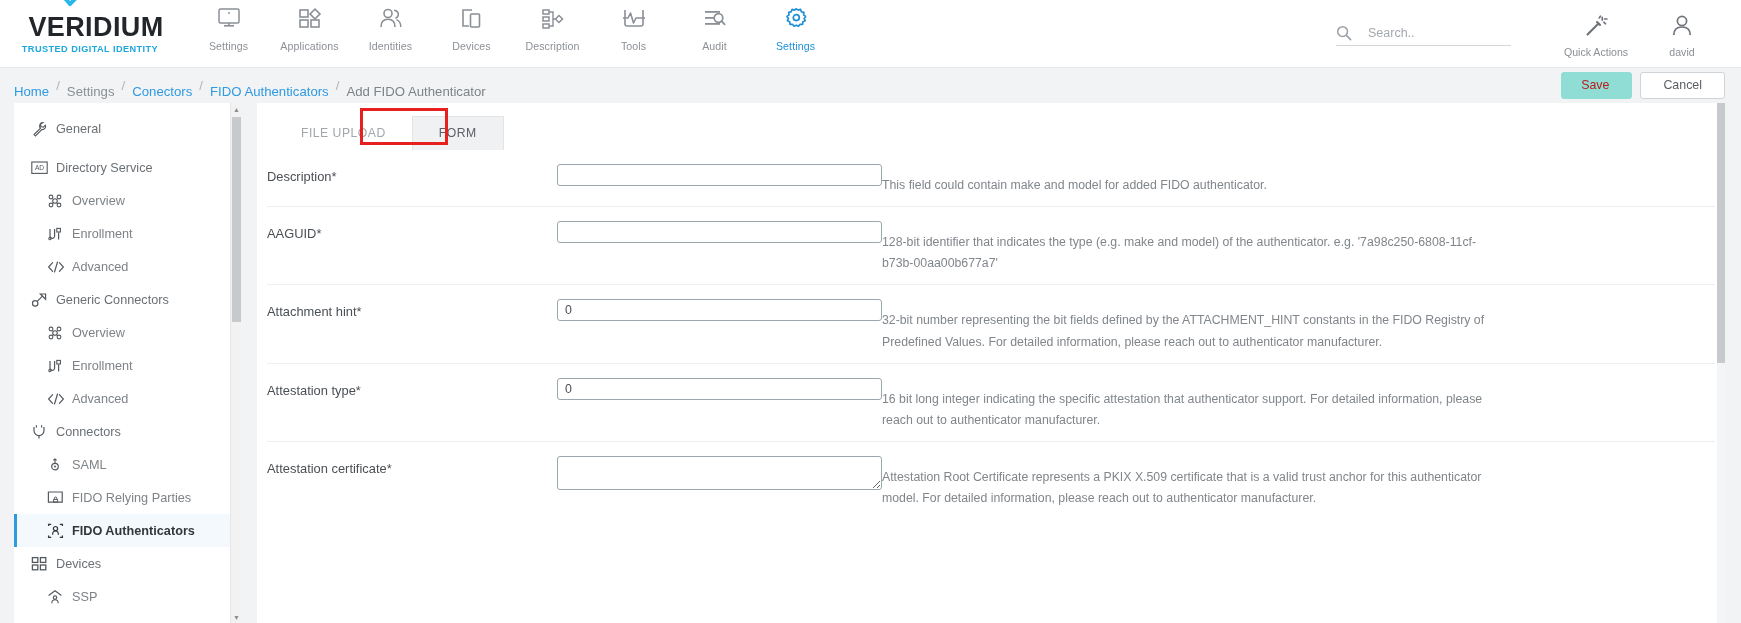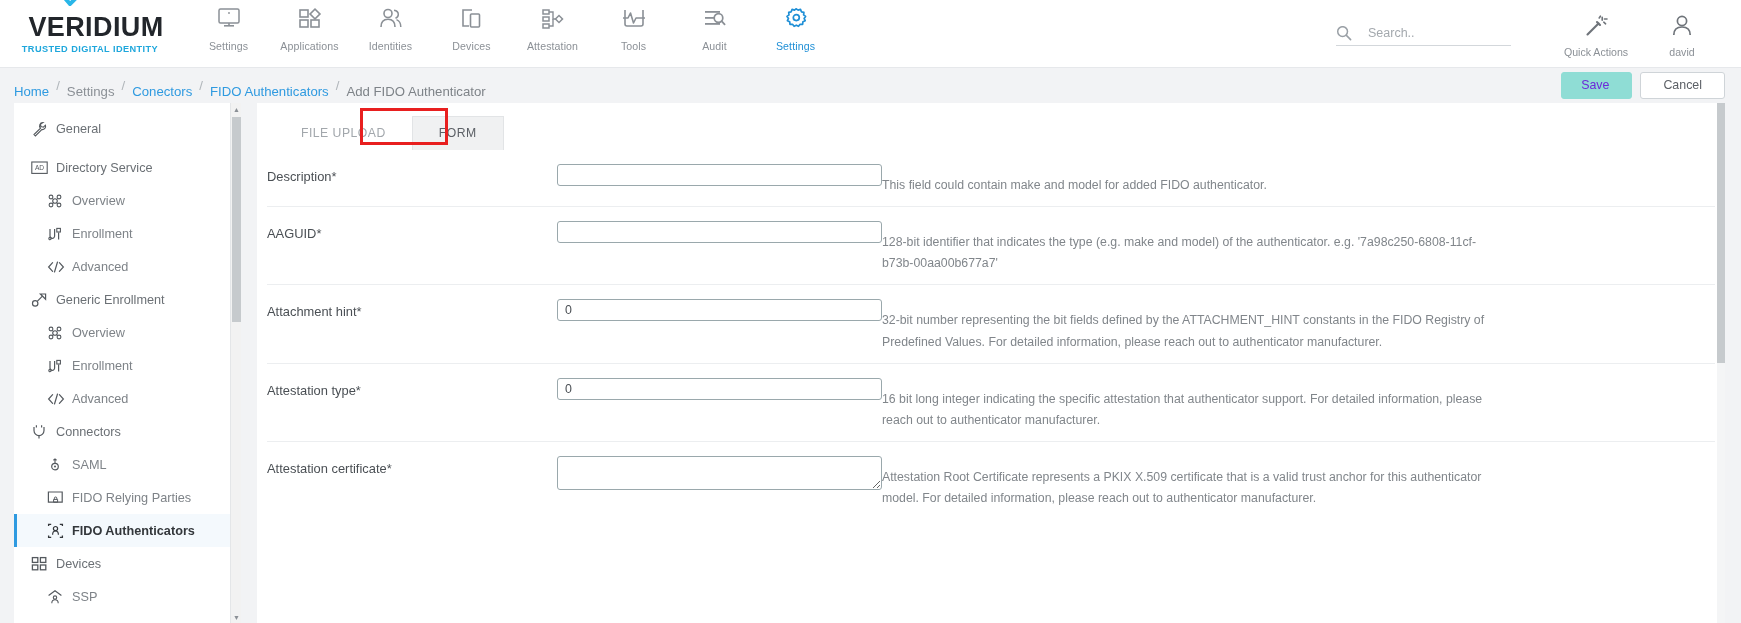--- a/index.html
+++ b/index.html
@@ -145,21 +145,21 @@
   .btn {
     font-size: 12.4px;
     font-family: "Liberation Sans", sans-serif;
     padding: 5px 22px 6px;
     border-radius: 3px;
     cursor: pointer;
     line-height: 1.2;
   }
   .btn-save {
     background: #8fddd5;
-    color: #6d28d9;
+    color: #b91c1c;
     border: 1px solid #8fddd5;
     padding-left: 19px;
   }
   .btn-cancel {
     background: #ffffff;
     color: #5c6066;
     border: 1px solid #cfd4d8;
   }
 
   
@@ -393,21 +393,21 @@
       <span class="nav-icon">
         <svg width="26" height="24" viewBox="0 0 26 24">
           <rect x="3" y="3" width="6" height="4" fill="none" stroke="currentColor" stroke-width="1.5"></rect>
           <rect x="3" y="10" width="6" height="4" fill="none" stroke="currentColor" stroke-width="1.5"></rect>
           <rect x="3" y="17" width="6" height="4" fill="none" stroke="currentColor" stroke-width="1.5"></rect>
           <path d="M9 5 H13 V12 H16" fill="none" stroke="currentColor" stroke-width="1.4"></path>
           <path d="M9 19 H13 V12" fill="none" stroke="currentColor" stroke-width="1.4"></path>
           <rect x="16.5" y="9.5" width="5" height="5" fill="none" stroke="currentColor" stroke-width="1.5" transform="rotate(45 19 12)"></rect>
         </svg>
       </span>
-      <span class="nav-label">Attestation</span>
+      <span class="nav-label">Description</span>
     </div>
 
     <div class="nav-item">
       <span class="nav-icon">
         <svg width="26" height="24" viewBox="0 0 26 24">
           <path d="M4 3 V17 A2 2 0 0 0 6 19 H20 A2 2 0 0 0 22 17 V3" fill="none" stroke="currentColor" stroke-width="1.6"></path>
           <path d="M2 11 H7 L9.5 6 L12.5 16 L15 11 H24" fill="none" stroke="currentColor" stroke-width="1.6" stroke-linejoin="round"></path>
         </svg>
       </span>
       <span class="nav-label">Tools</span>
@@ -553,21 +553,21 @@
     </div>
 
     <div class="side-item group">
       <span class="side-ic">
         <svg width="17" height="16" viewBox="0 0 17 16">
           <circle cx="4.2" cy="11.4" r="2.7" fill="none" stroke="currentColor" stroke-width="1.2"></circle>
           <path d="M6.2 9.4 L11.4 4.2" stroke="currentColor" stroke-width="1.2"></path>
           <path d="M9.4 2 L14.6 2 L14.6 7.2 Z" fill="none" stroke="currentColor" stroke-width="1.2"></path>
         </svg>
       </span>
-      <span class="side-lbl">Generic Enrollment</span>
+      <span class="side-lbl">Generic Connectors</span>
     </div>
 
     <div class="side-item sub">
       <span class="side-ic">
         <svg width="16" height="16" viewBox="0 0 16 16">
           <circle cx="4" cy="4" r="1.9" fill="none" stroke="currentColor" stroke-width="1.1"></circle>
           <circle cx="12" cy="4" r="1.9" fill="none" stroke="currentColor" stroke-width="1.1"></circle>
           <circle cx="4" cy="12" r="1.9" fill="none" stroke="currentColor" stroke-width="1.1"></circle>
           <circle cx="12" cy="12" r="1.9" fill="none" stroke="currentColor" stroke-width="1.1"></circle>
           <circle cx="8" cy="8" r="2.3" fill="none" stroke="currentColor" stroke-width="1.1"></circle>

